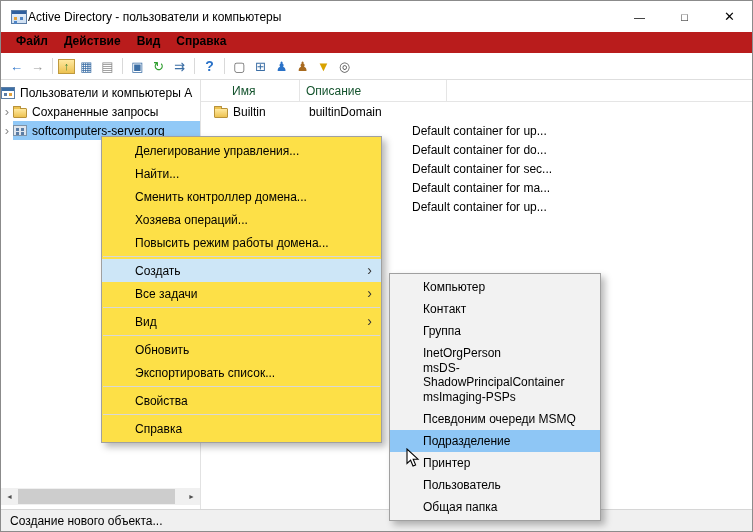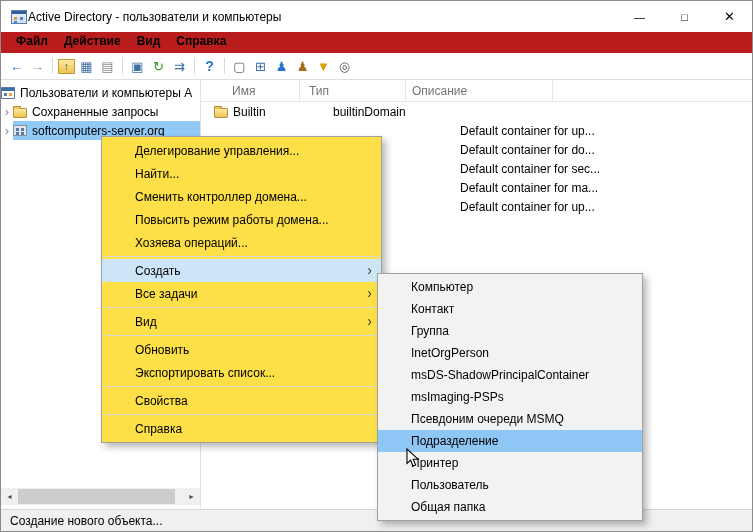--- a/index.html
+++ b/index.html
@@ -68,43 +68,43 @@
     background: #5b7da5; box-shadow: 5px 0 0 #5b7da5, 0 4px 0 #5b7da5, 5px 4px 0 #5b7da5; }
   
   .hscroll { position: absolute; bottom: 4px; left: 0; width: 199px; height: 17px;
     background: #f0f0f0; display: flex; align-items: center; }
   .harrow { width: 17px; height: 17px; display: flex; align-items: center; justify-content: center;
     font-size: 7px; color: #505050; flex: 0 0 17px; }
   .hthumb { height: 15px; background: #cdcdcd; flex: 1; margin-right: 8px; }
   
   .listpane { flex: 1; display: flex; flex-direction: column; }
   .lheader { height: 22px; display: flex; border-bottom: 1px solid #e5e5e5; }
-  .hcell { border-right: 1px solid #e5e5e5; display: flex; align-items: center; color: #737373; }
+  .hcell { border-right: 1px solid #e5e5e5; display: flex; align-items: center; color: #14532d; }
   .hcell.c1 { width: 99px; padding-left: 31px; }
   .hcell.c2 { width: 106px; padding-left: 9px; }
   .hcell.c3 { width: 147px; padding-left: 6px; }
   .hcell.rest { flex: 1; border-right: none; }
-  .lrow { height: 19px; display: flex; align-items: center; gap: 24px; }
+  .lrow { height: 19px; display: flex; align-items: center; }
   .cell { overflow: hidden; white-space: nowrap; }
   .cell.c1 { width: 99px; display: flex; align-items: center; padding-left: 13px; }
   .cell.c1 .tlabel { margin-left: 5px; }
   .cell.c2 { width: 106px; padding-left: 9px; }
   .cell.c3 { width: 147px; padding-left: 6px; }
   
   .statusbar { height: 22px; background: #f0f0f0; border-top: 1px solid #d6d6d6;
     display: flex; align-items: center; padding-left: 9px; }
   
   .cmenu { position: absolute; left: 100px; top: 135px; width: 281px; background: #fde047;
     border: 1px solid #a0a0a0; box-shadow: 4px 4px 7px rgba(0,0,0,0.28); padding: 2px 0; z-index: 10; }
   .mitem { height: 23px; display: flex; align-items: center; padding: 0 10px 0 33px; position: relative; }
   .mitem .marrow { position: absolute; right: 9px; top: 50%; transform: translateY(-55%); font-size: 14px; color: #333; }
   .mitem.hl-soft { background: #cde6f7; }
   .msep { height: 1px; background: #d8d8d8; margin: 2px 1px; }
   
-  .smenu { position: absolute; left: 376px; top: 272px; width: 266px; background: #f2f2f2;
+  .smenu { position: absolute; left: 388px; top: 272px; width: 212px; background: #f2f2f2;
     border: 1px solid #a0a0a0; box-shadow: 4px 4px 7px rgba(0,0,0,0.28); padding: 2px 0; z-index: 11; }
   .sitem { height: 22px; display: flex; align-items: center; padding: 0 10px 0 33px; }
   .sitem.hl { background: #8ec6f5; }
   
   .cursor { position: absolute; left: 405px; top: 447px; z-index: 20; }
 </style>
 </head>
 <body>
 
 <div class="window">
@@ -178,21 +178,20 @@
       <div class="hscroll">
         <span class="harrow">◄</span>
         <span class="hthumb"></span>
         <span class="harrow">►</span>
       </div>
     </div>
 
     <div class="listpane">
       <div class="lheader">
         <div class="hcell c1">Имя</div>
-        <div class="hcell c2">Тип</div>
         <div class="hcell c3">Описание</div>
         <div class="hcell rest"></div>
       </div>
       <div class="lrow">
         <div class="cell c1">
           <span class="icon-folder"></span>
           <span class="tlabel">Builtin</span>
         </div>
         <div class="cell c2">builtinDomain</div>
         <div class="cell c3"></div>
@@ -233,24 +232,24 @@
     <div class="mitem">
         <span>Делегирование управления...</span>
       </div>
     <div class="mitem">
         <span>Найти...</span>
       </div>
     <div class="mitem">
         <span>Сменить контроллер домена...</span>
       </div>
     <div class="mitem">
+        <span>Хозяева операций...</span>
+      </div>
+    <div class="mitem">
         <span>Повысить режим работы домена...</span>
-      </div>
-    <div class="mitem">
-        <span>Хозяева операций...</span>
       </div>
     <div class="msep"></div>
     <div class="mitem hl-soft">
       <span>Создать</span>
       <span class="marrow">›</span>
     </div>
     <div class="mitem">
       <span>Все задачи</span>
       <span class="marrow">›</span>
     </div>

